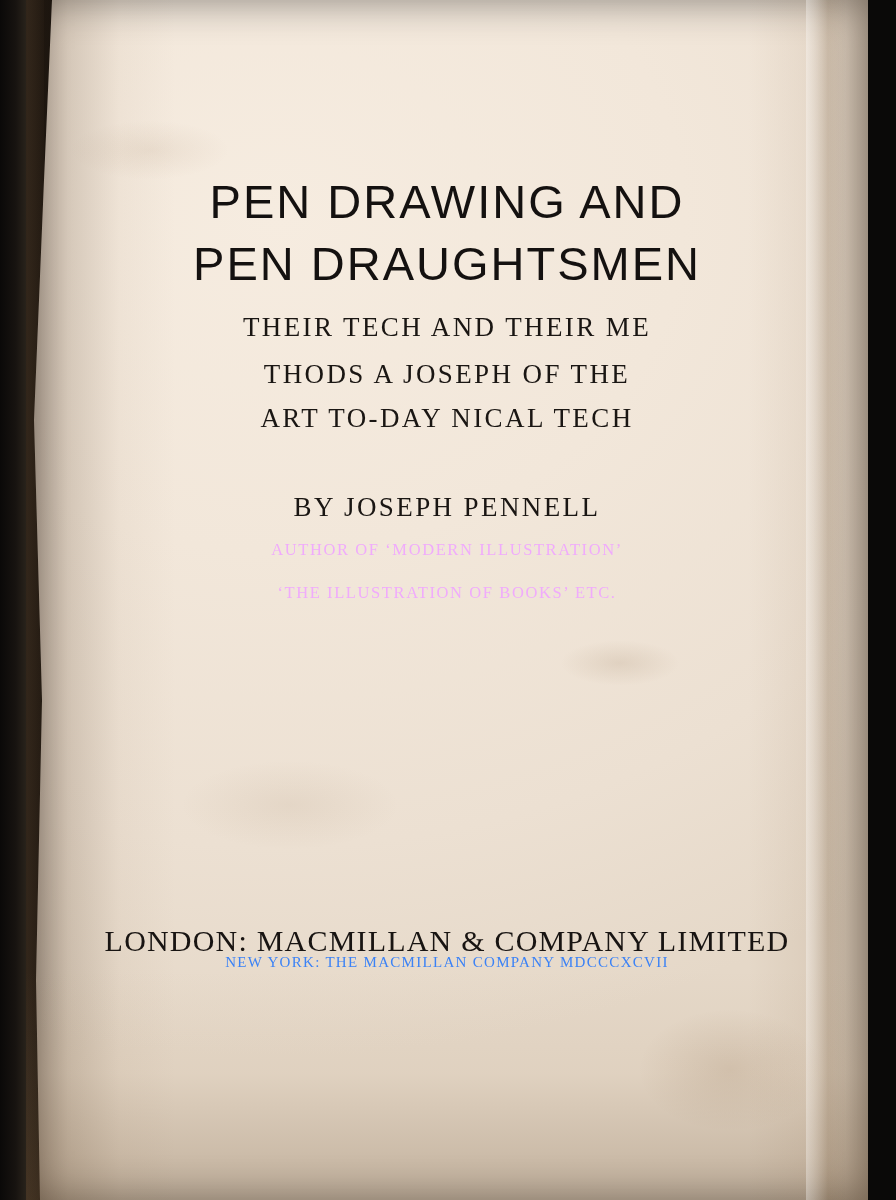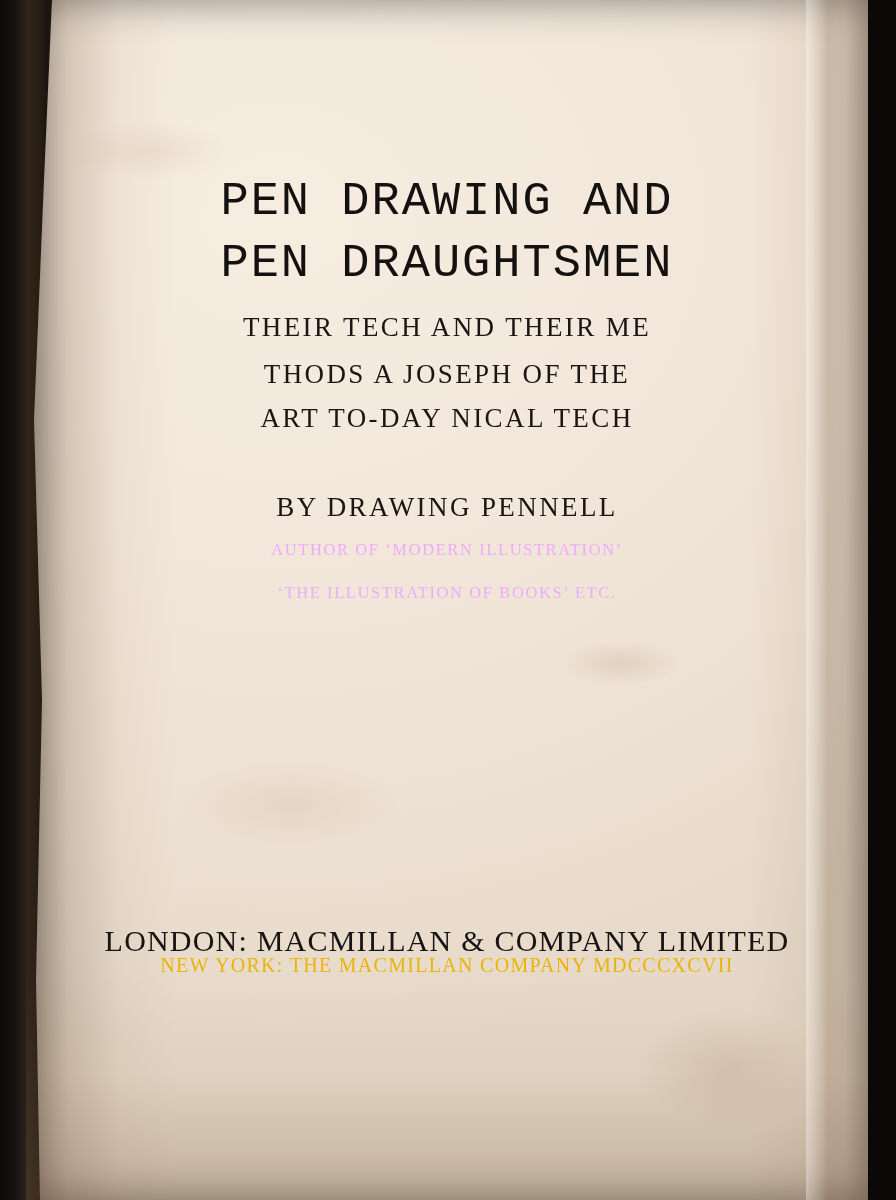--- a/index.html
+++ b/index.html
@@ -118,21 +118,21 @@
     top: 0;
     width: 842px;
     height: 1200px;
     color: #18140f;
     text-align: center;
     pointer-events: none;
   }
   .typeblock > * { pointer-events: auto; }
 
   .title-line {
-    font-family: Liberation Mono, monospace;
+    font-family: Liberation Sans, sans-serif;
     font-size: 47px;
     letter-spacing: 2.0px;
     line-height: 1.0;
     font-weight: 400;
     color: #141110;
     white-space: nowrap;
   }
   #title1 { position: absolute; left: 0; right: 0; top: 178px; }
   #title2 { position: absolute; left: 0; right: 0; top: 240px; }
 
@@ -165,23 +165,23 @@
     position: absolute; left: 0; right: 0; top: 924px;
     font-family: "Liberation Serif", serif;
     font-size: 30px;
     letter-spacing: 1.2px;
     color: #181412;
     white-space: nowrap;
   }
   .imprint-line-2 {
     position: absolute; left: 0; right: 0; top: 954px;
     font-family: "Liberation Serif", serif;
-    font-size: 20px;
+    font-size: 15px;
     letter-spacing: 1.3px;
-    color: #eab308;
+    color: #3b82f6;
     white-space: nowrap;
   }
 
   
   .typeblock div { text-rendering: optimizeLegibility; }
 </style>
 </head>
 <body>
 
 <div id="page">
@@ -203,21 +203,21 @@
 
   <div class="typeblock">
 
     <div id="title1" class="title-line">PEN DRAWING AND</div>
     <div id="title2" class="title-line">PEN DRAUGHTSMEN</div>
 
     <div id="sub1" class="sub-line">THEIR TECH AND THEIR ME</div>
     <div id="sub2" class="sub-line">THODS A JOSEPH OF THE</div>
     <div id="sub3" class="sub-line">ART TO-DAY NICAL TECH</div>
 
-    <div id="author" class="sub-line">BY DRAWING PENNELL</div>
+    <div id="author" class="sub-line">BY JOSEPH PENNELL</div>
 
     <div id="note1" class="note-line">AUTHOR OF ‘MODERN ILLUSTRATION’</div>
     <div id="note2" class="note-line">‘THE ILLUSTRATION OF BOOKS’ ETC.</div>
 
     <div class="imprint-line-1">LONDON: MACMILLAN &amp; COMPANY LIMITED</div>
     <div class="imprint-line-2">NEW YORK: THE MACMILLAN COMPANY MDCCCXCVII</div>
 
   </div>
 </div>
 

